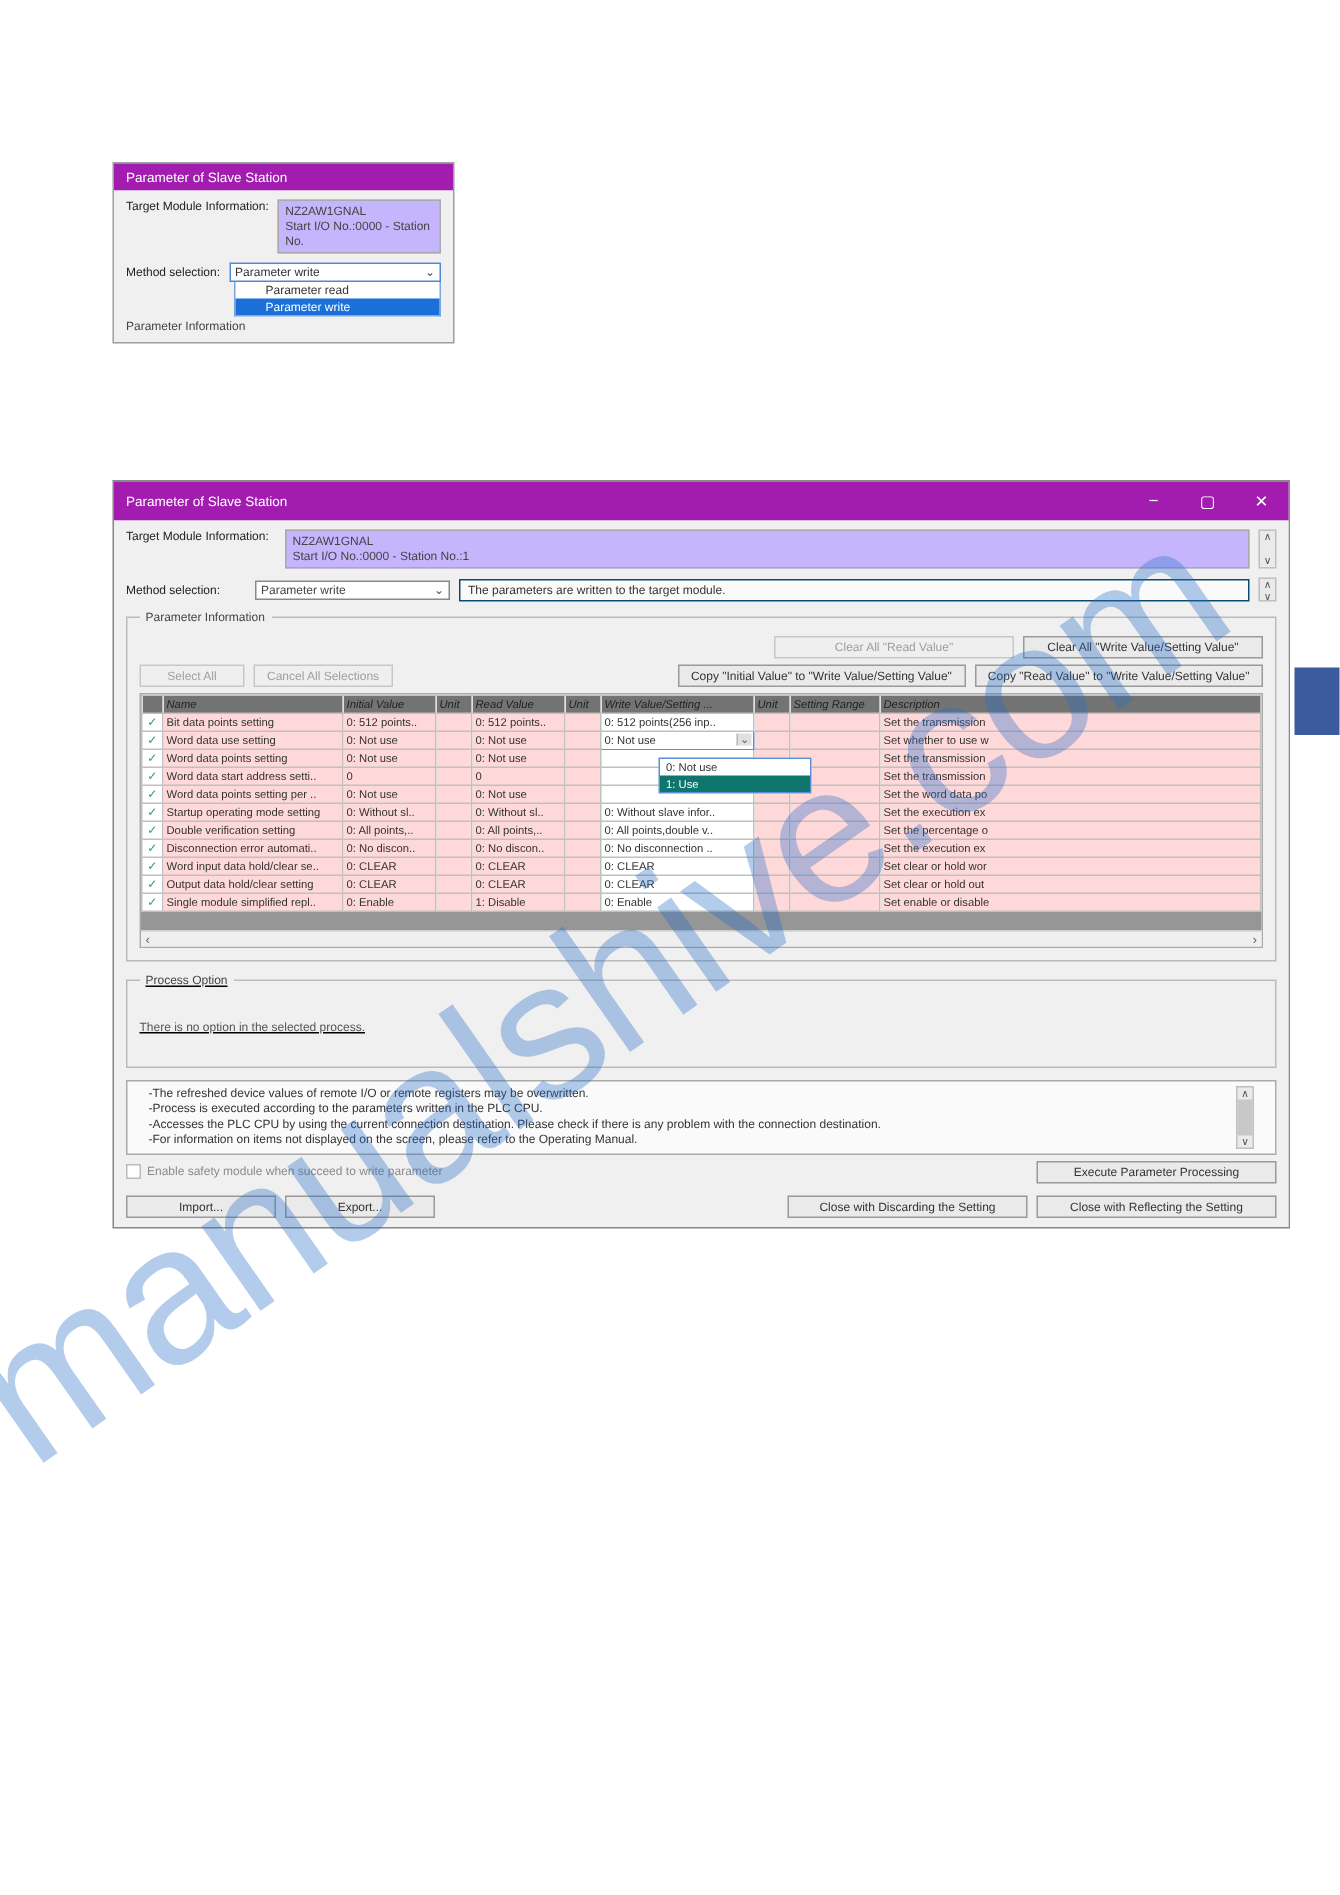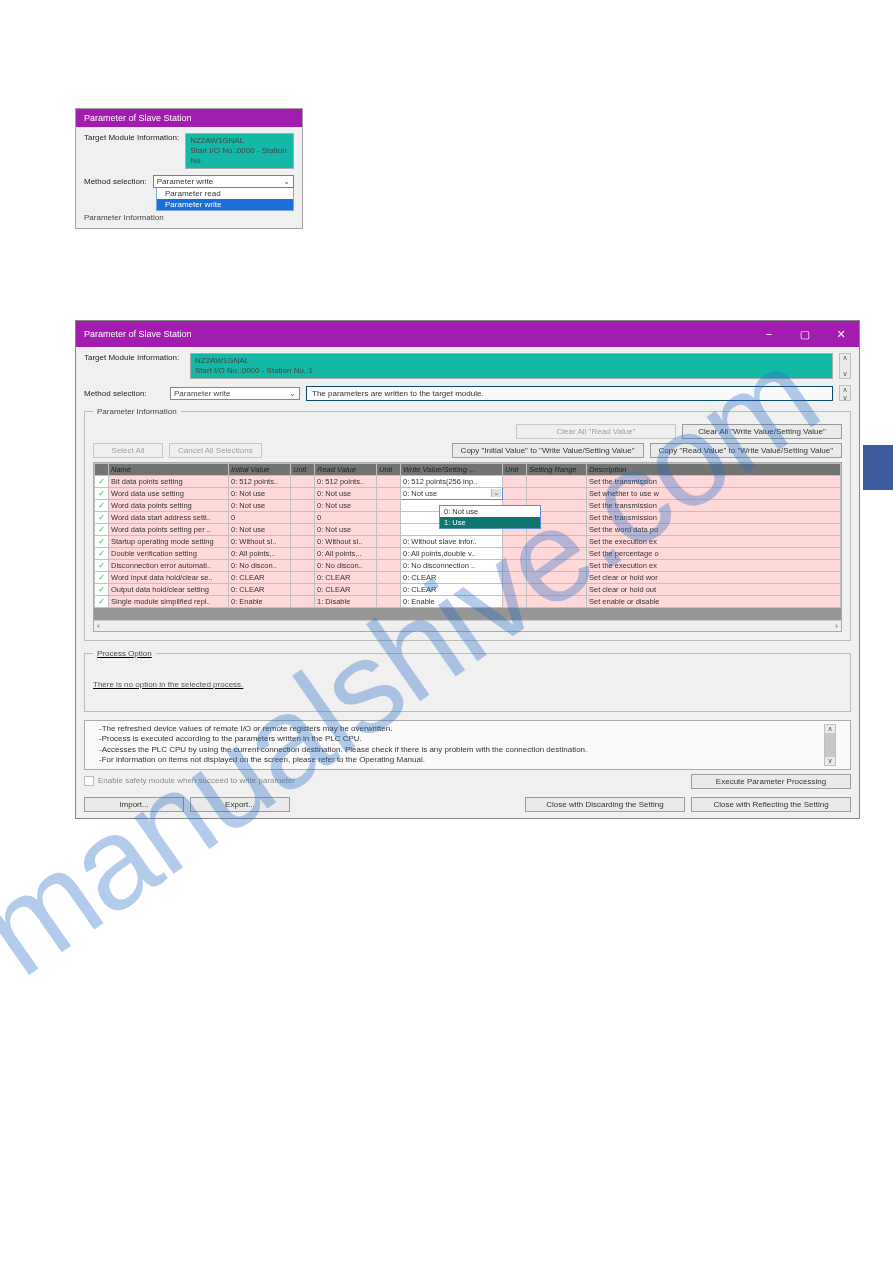--- a/index.html
+++ b/index.html
@@ -57,21 +57,21 @@
     background: #f0f0f0;
   }
   .row {
     display: flex;
     gap: 6px;
     margin-bottom: 6px;
   }
   .lbl { color: #222; }
   .infobox {
     flex: 1;
-    background: #14b8a6;
+    background: #c4b5fd;
     border: 1px solid #aaa;
     padding: 2px 4px;
     color: #444;
     line-height: 1.25;
     min-height: 22px;
   }
   .sel-input {
     border: 1px solid #4a88d8;
     background: #fff;
     padding: 1px 3px;
@@ -84,21 +84,21 @@
   .chev {
     color: #555;
     font-size: 8px;
   }
   .dropdown-list {
     border: 1px solid #7da6d9;
     border-top: none;
     background: #fff;
     margin-top: -6px;
   }
-  .dropdown-list .opt { padding: 1px 8px; color: #333; }
+  .dropdown-list .opt { padding: 1px 20px; color: #333; }
   .dropdown-list .opt.sel { background: #1a6fd8; color: #fff; }
   .fieldset-label {
     color: #444;
     margin-top: 2px;
     font-size: 8px;
   }
 
   
   .win-large {
     position: absolute;

